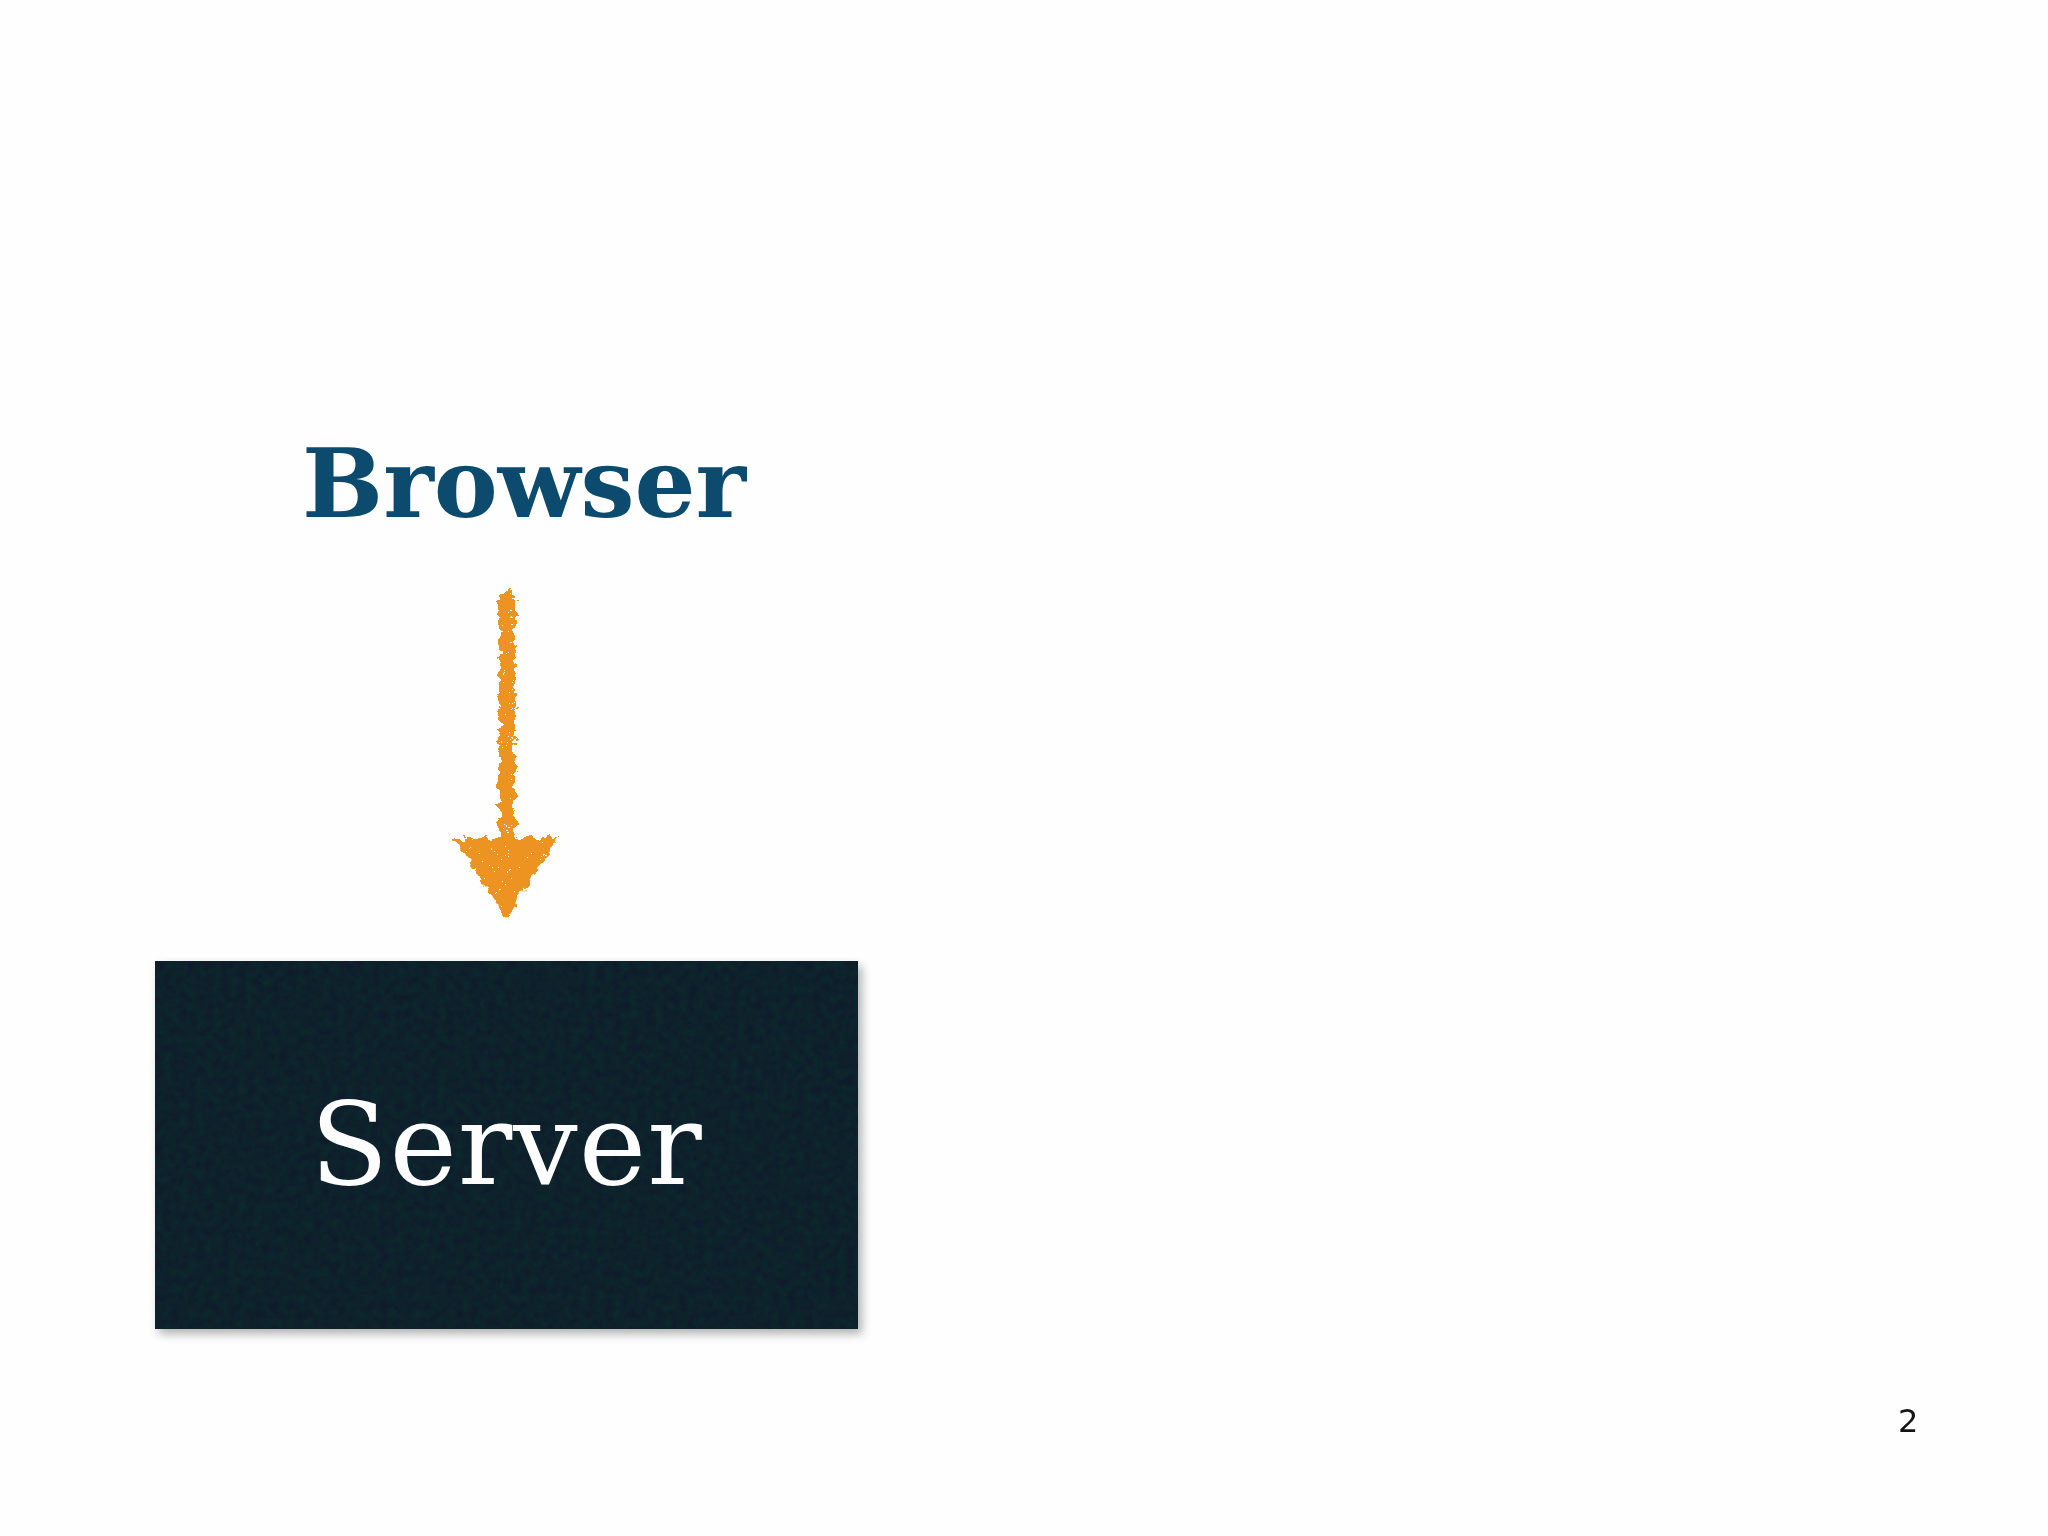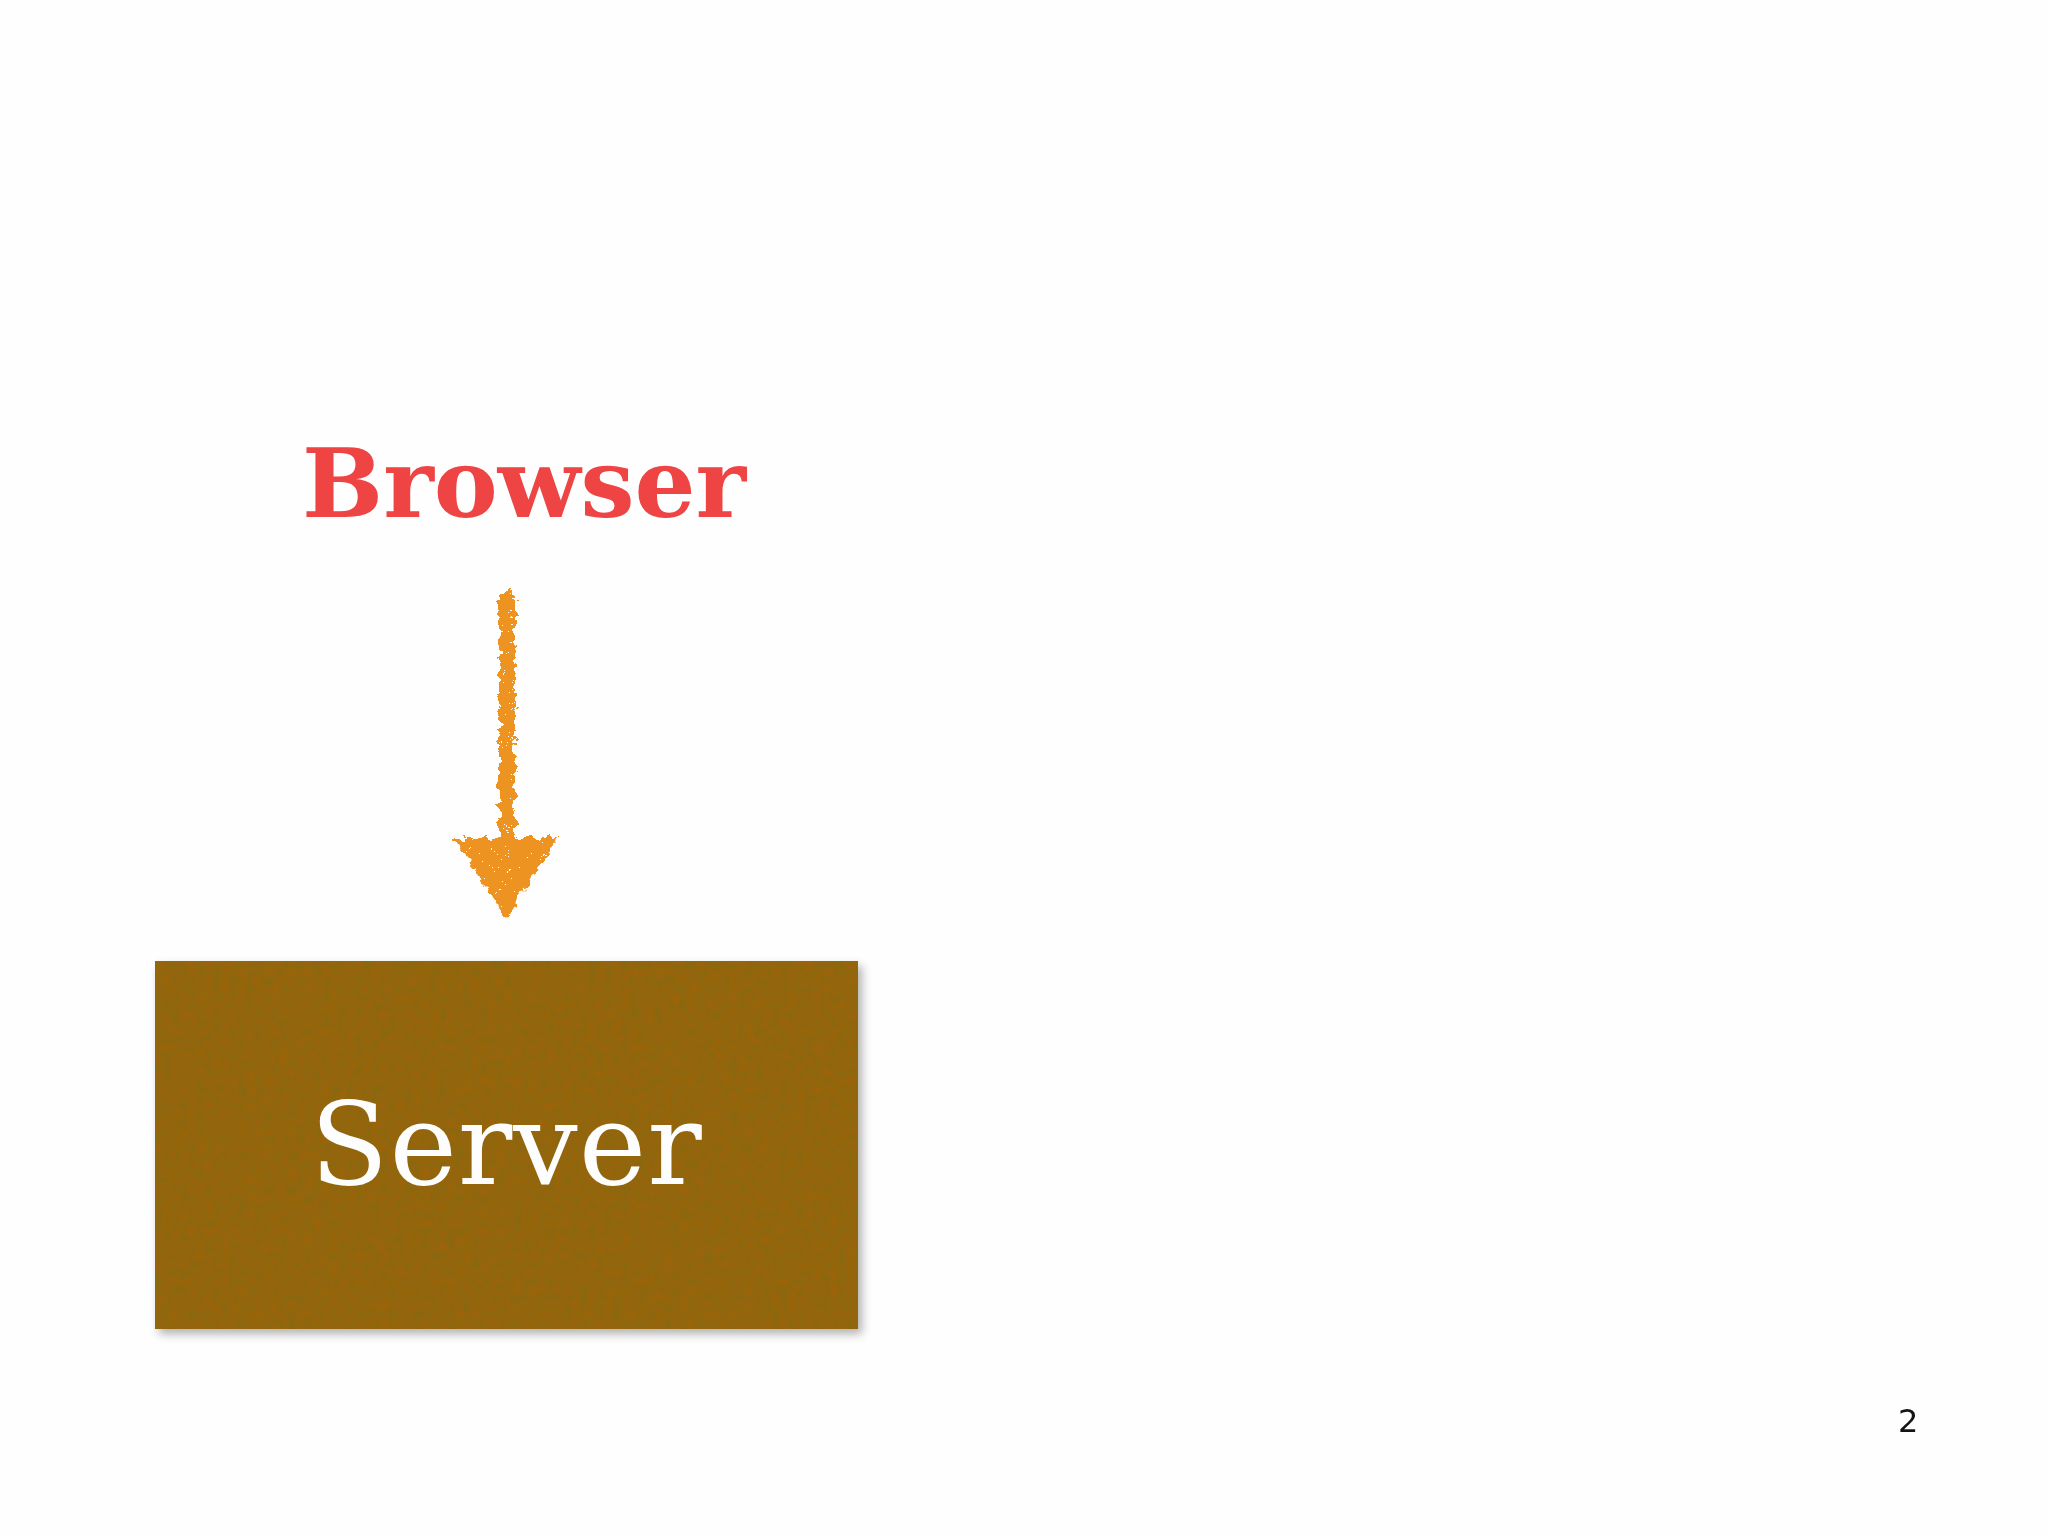--- a/index.html
+++ b/index.html
@@ -30,35 +30,35 @@
     color: #0a0a0a;
     white-space: nowrap;
   }
   .browser-label {
     position: absolute;
     left: 302px;
     top: 436px;
     font-size: 96px;
     line-height: 1;
     font-weight: 700;
-    color: #ef4444;
+    color: #0c4a6e;
     white-space: nowrap;
   }
   .arrow-svg {
     position: absolute;
     left: 434px;
     top: 582px;
   }
   .server-box {
     position: absolute;
     left: 155px;
     top: 961px;
     width: 703px;
     height: 368px;
-    background: #a16207;
+    background: #0f172a;
     box-shadow: 4px 5px 9px rgba(0,0,0,0.30);
     display: flex;
     align-items: center;
     justify-content: center;
   }
   .server-texture {
     position: absolute;
     inset: 0;
     width: 100%;
     height: 100%;

